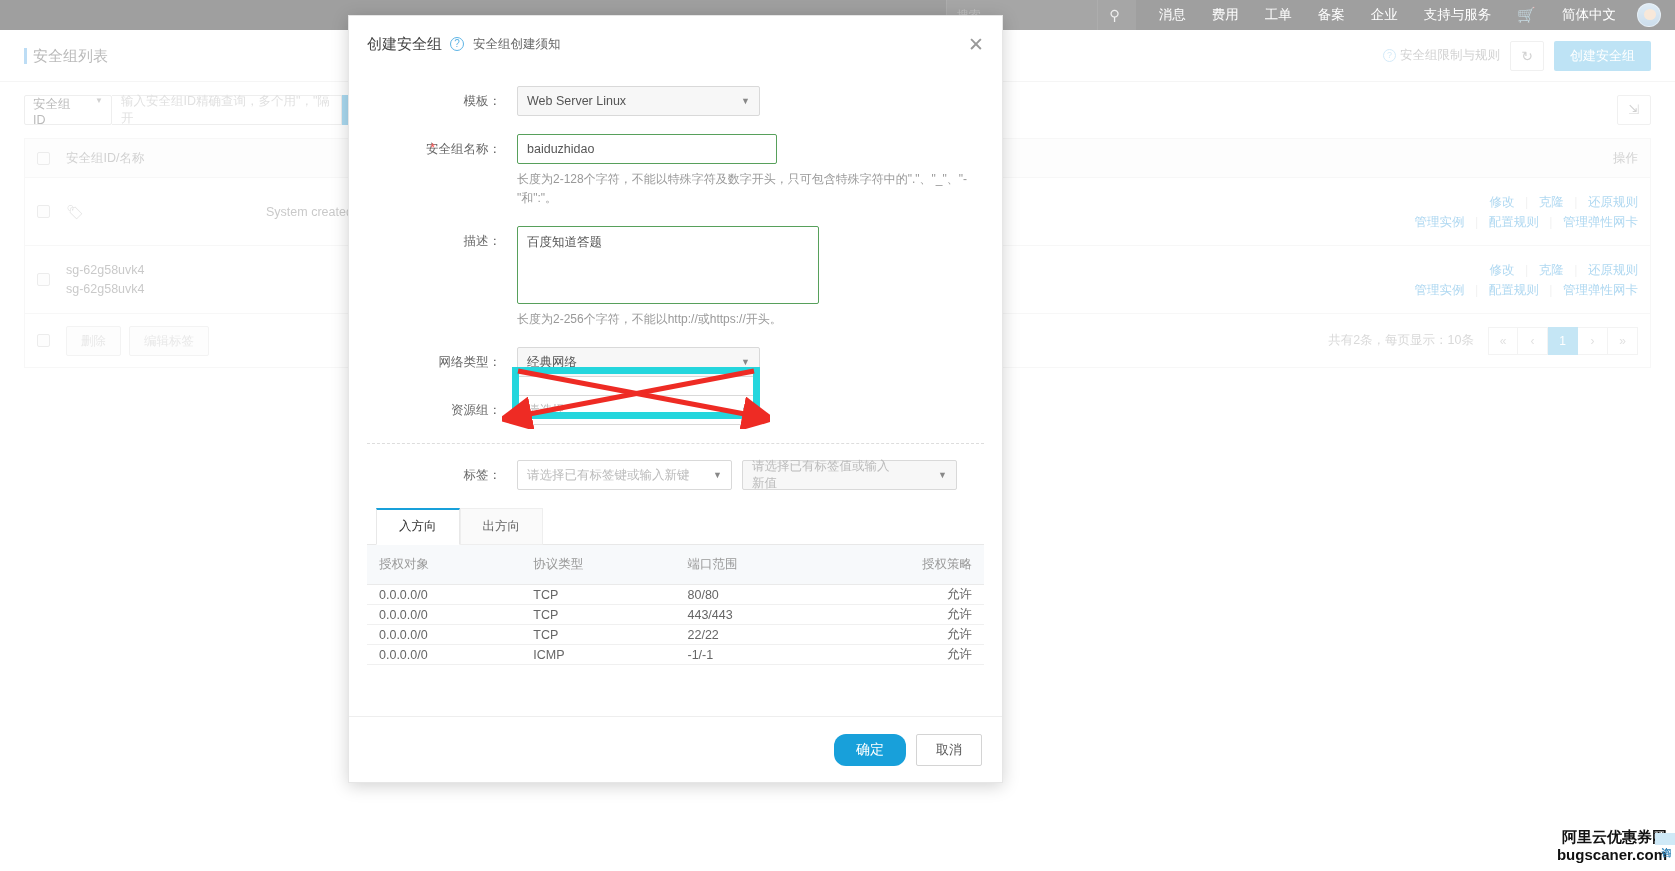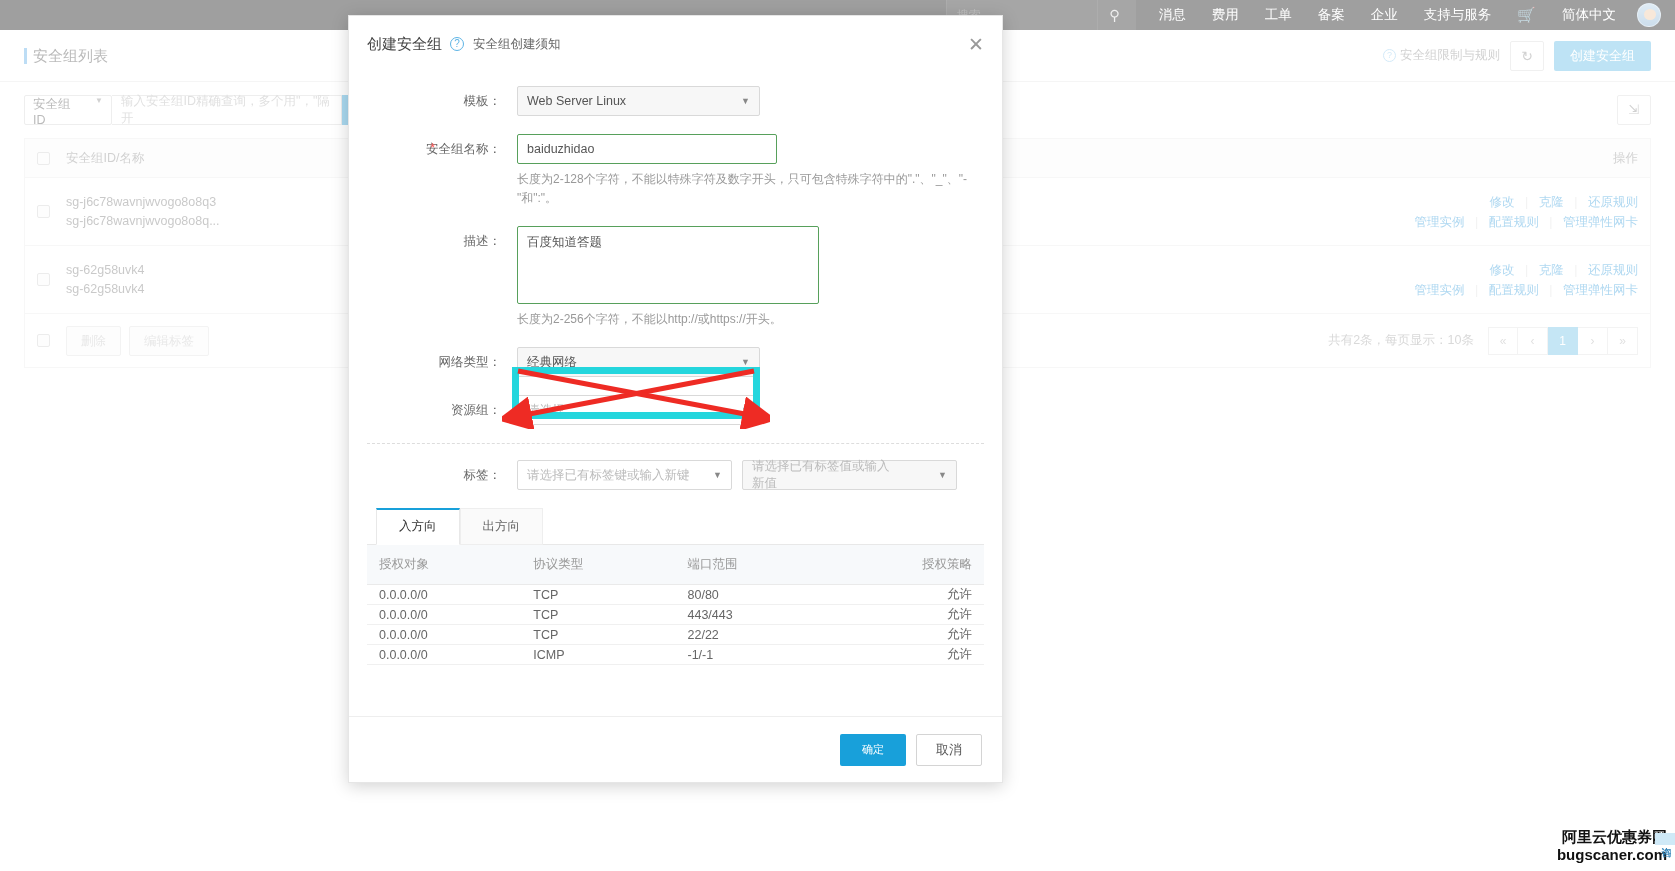--- a/index.html
+++ b/index.html
@@ -212,21 +212,21 @@
     padding: 1px 12px; color: #666; border-bottom: 1px solid #f0f0f0;
   }
 
   .modal-foot {
     flex: none; height: 66px; border-top: 1px solid #eee;
     display: flex; align-items: center; justify-content: flex-end;
     padding: 0 20px; gap: 10px;
   }
   .btn-ok {
     background: #18a0da; color: #fff; border: none; height: 32px;
-    padding: 0 22px; font-size: 11px; border-radius: 2px; cursor: pointer;
+    padding: 0 22px; font-size: 14px; border-radius: 12px; cursor: pointer;
     font-family: "Liberation Sans", sans-serif;
   }
   .btn-cancel {
     background: #fff; color: #555; border: 1px solid #d4d4d4; height: 32px;
     padding: 0 19px; font-size: 13px; border-radius: 2px; cursor: pointer;
     font-family: "Liberation Sans", sans-serif;
   }
 
   
   .annot { position: absolute; left: 512px; top: 367px; width: 248px; height: 52px;
@@ -298,24 +298,20 @@
       <div class="tbl-head">
         <div class="chk"></div>
         <div class="c-id">安全组ID/名称</div>
         <div class="c-tag">标签</div>
         <div class="c-desc">描述</div>
         <div class="c-ops">操作</div>
       </div>
 
       <div class="tbl-row">
         <div class="chk"></div>
-        <div class="c-id">
-          <div>sg-j6c78wavnjwvogo8o8q3</div>
-          <div>sg-j6c78wavnjwvogo8o8q...</div>
-        </div>
         <div class="c-tag">🏷</div>
         <div class="c-desc">System created securit...</div>
         <div class="c-ops">
           <div>
             <span class="op-link">修改</span>
             <span class="op-sep">|</span>
             <span class="op-link">克隆</span>
             <span class="op-sep">|</span>
             <span class="op-link">还原规则</span>
           </div>

